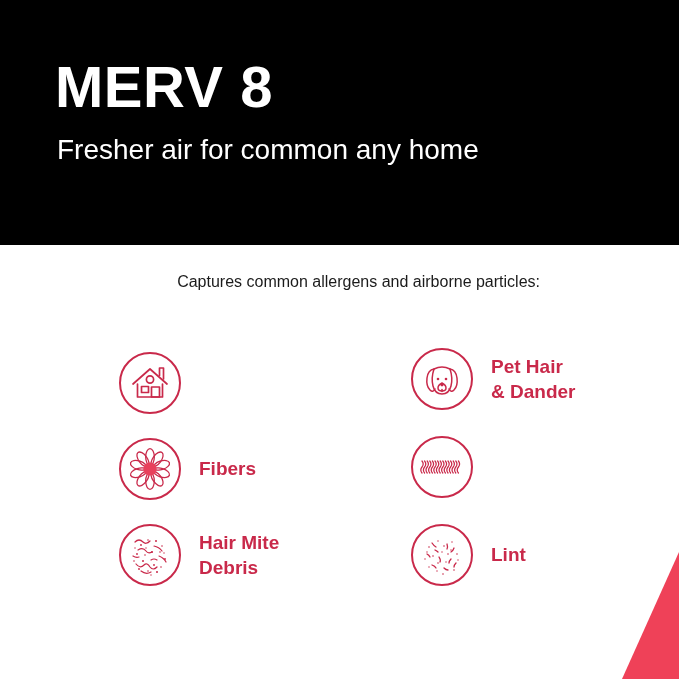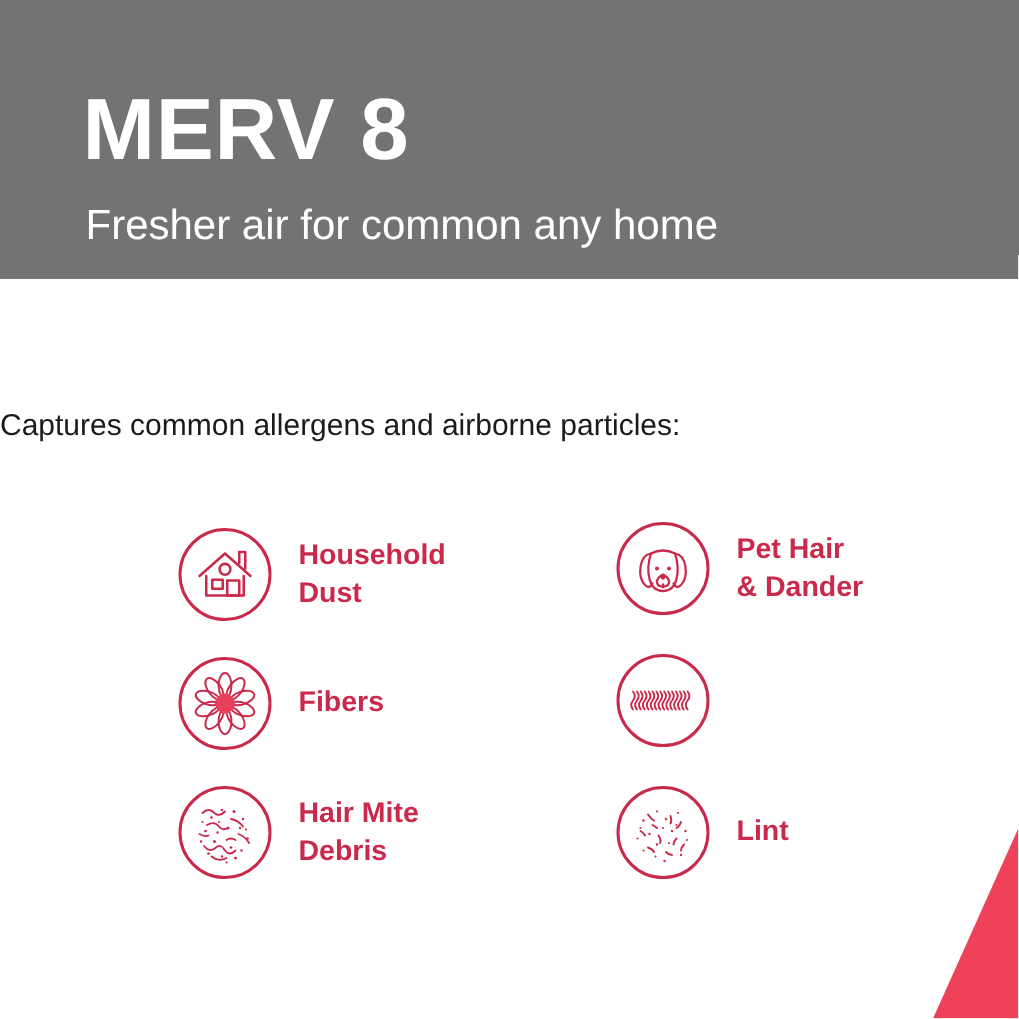--- a/index.html
+++ b/index.html
@@ -18,22 +18,22 @@
     background: #ffffff;
     overflow: hidden;
   }
 
   
   #header-band {
     position: absolute;
     left: 0;
     top: 0;
     width: 679px;
-    height: 186px;
-    background: #737373;
+    height: 245px;
+    background: #000000;
   }
   #header-title {
     position: absolute;
     left: 55px;
     top: 58px;
     font-size: 58px;
     font-weight: bold;
     letter-spacing: 0.5px;
     color: #ffffff;
     line-height: 1.0;
@@ -49,22 +49,22 @@
     line-height: 1.1;
     white-space: nowrap;
   }
 
   
   #intro-text {
     position: absolute;
     left: 0;
     top: 273px;
     width: 540px;
-    text-align: left;
-    font-size: 20px;
+    text-align: right;
+    font-size: 16px;
     color: #1b1b1b;
     white-space: nowrap;
   }
 
   
   #feature-grid {
     position: absolute;
     left: 0;
     top: 352px;
     width: 679px;
@@ -143,22 +143,20 @@
 
             <path d="M16.5 30 L16.5 43 L41.5 43 L41.5 30"></path>
 
             <circle cx="29" cy="25.5" r="3.6"></circle>
 
             <rect x="20.5" y="32.5" width="7" height="6"></rect>
 
             <rect x="30.5" y="33" width="8" height="10"></rect>
           </svg>
         </span>
-        <span class="feature-label">Household
-Dust</span>
       </div>
 
       <div class="feature-item">
         <span class="feature-icon">
           <svg width="58" height="58" viewBox="0 0 58 58">
             <g stroke="#c9294a" stroke-width="1.3" fill="none">
               <g transform="translate(29,29)">
                 <ellipse cx="0" cy="-12" rx="4.3" ry="8.4" transform="rotate(0)"></ellipse>
                 <ellipse cx="0" cy="-12" rx="4.3" ry="8.4" transform="rotate(36)"></ellipse>
                 <ellipse cx="0" cy="-12" rx="4.3" ry="8.4" transform="rotate(72)"></ellipse>

